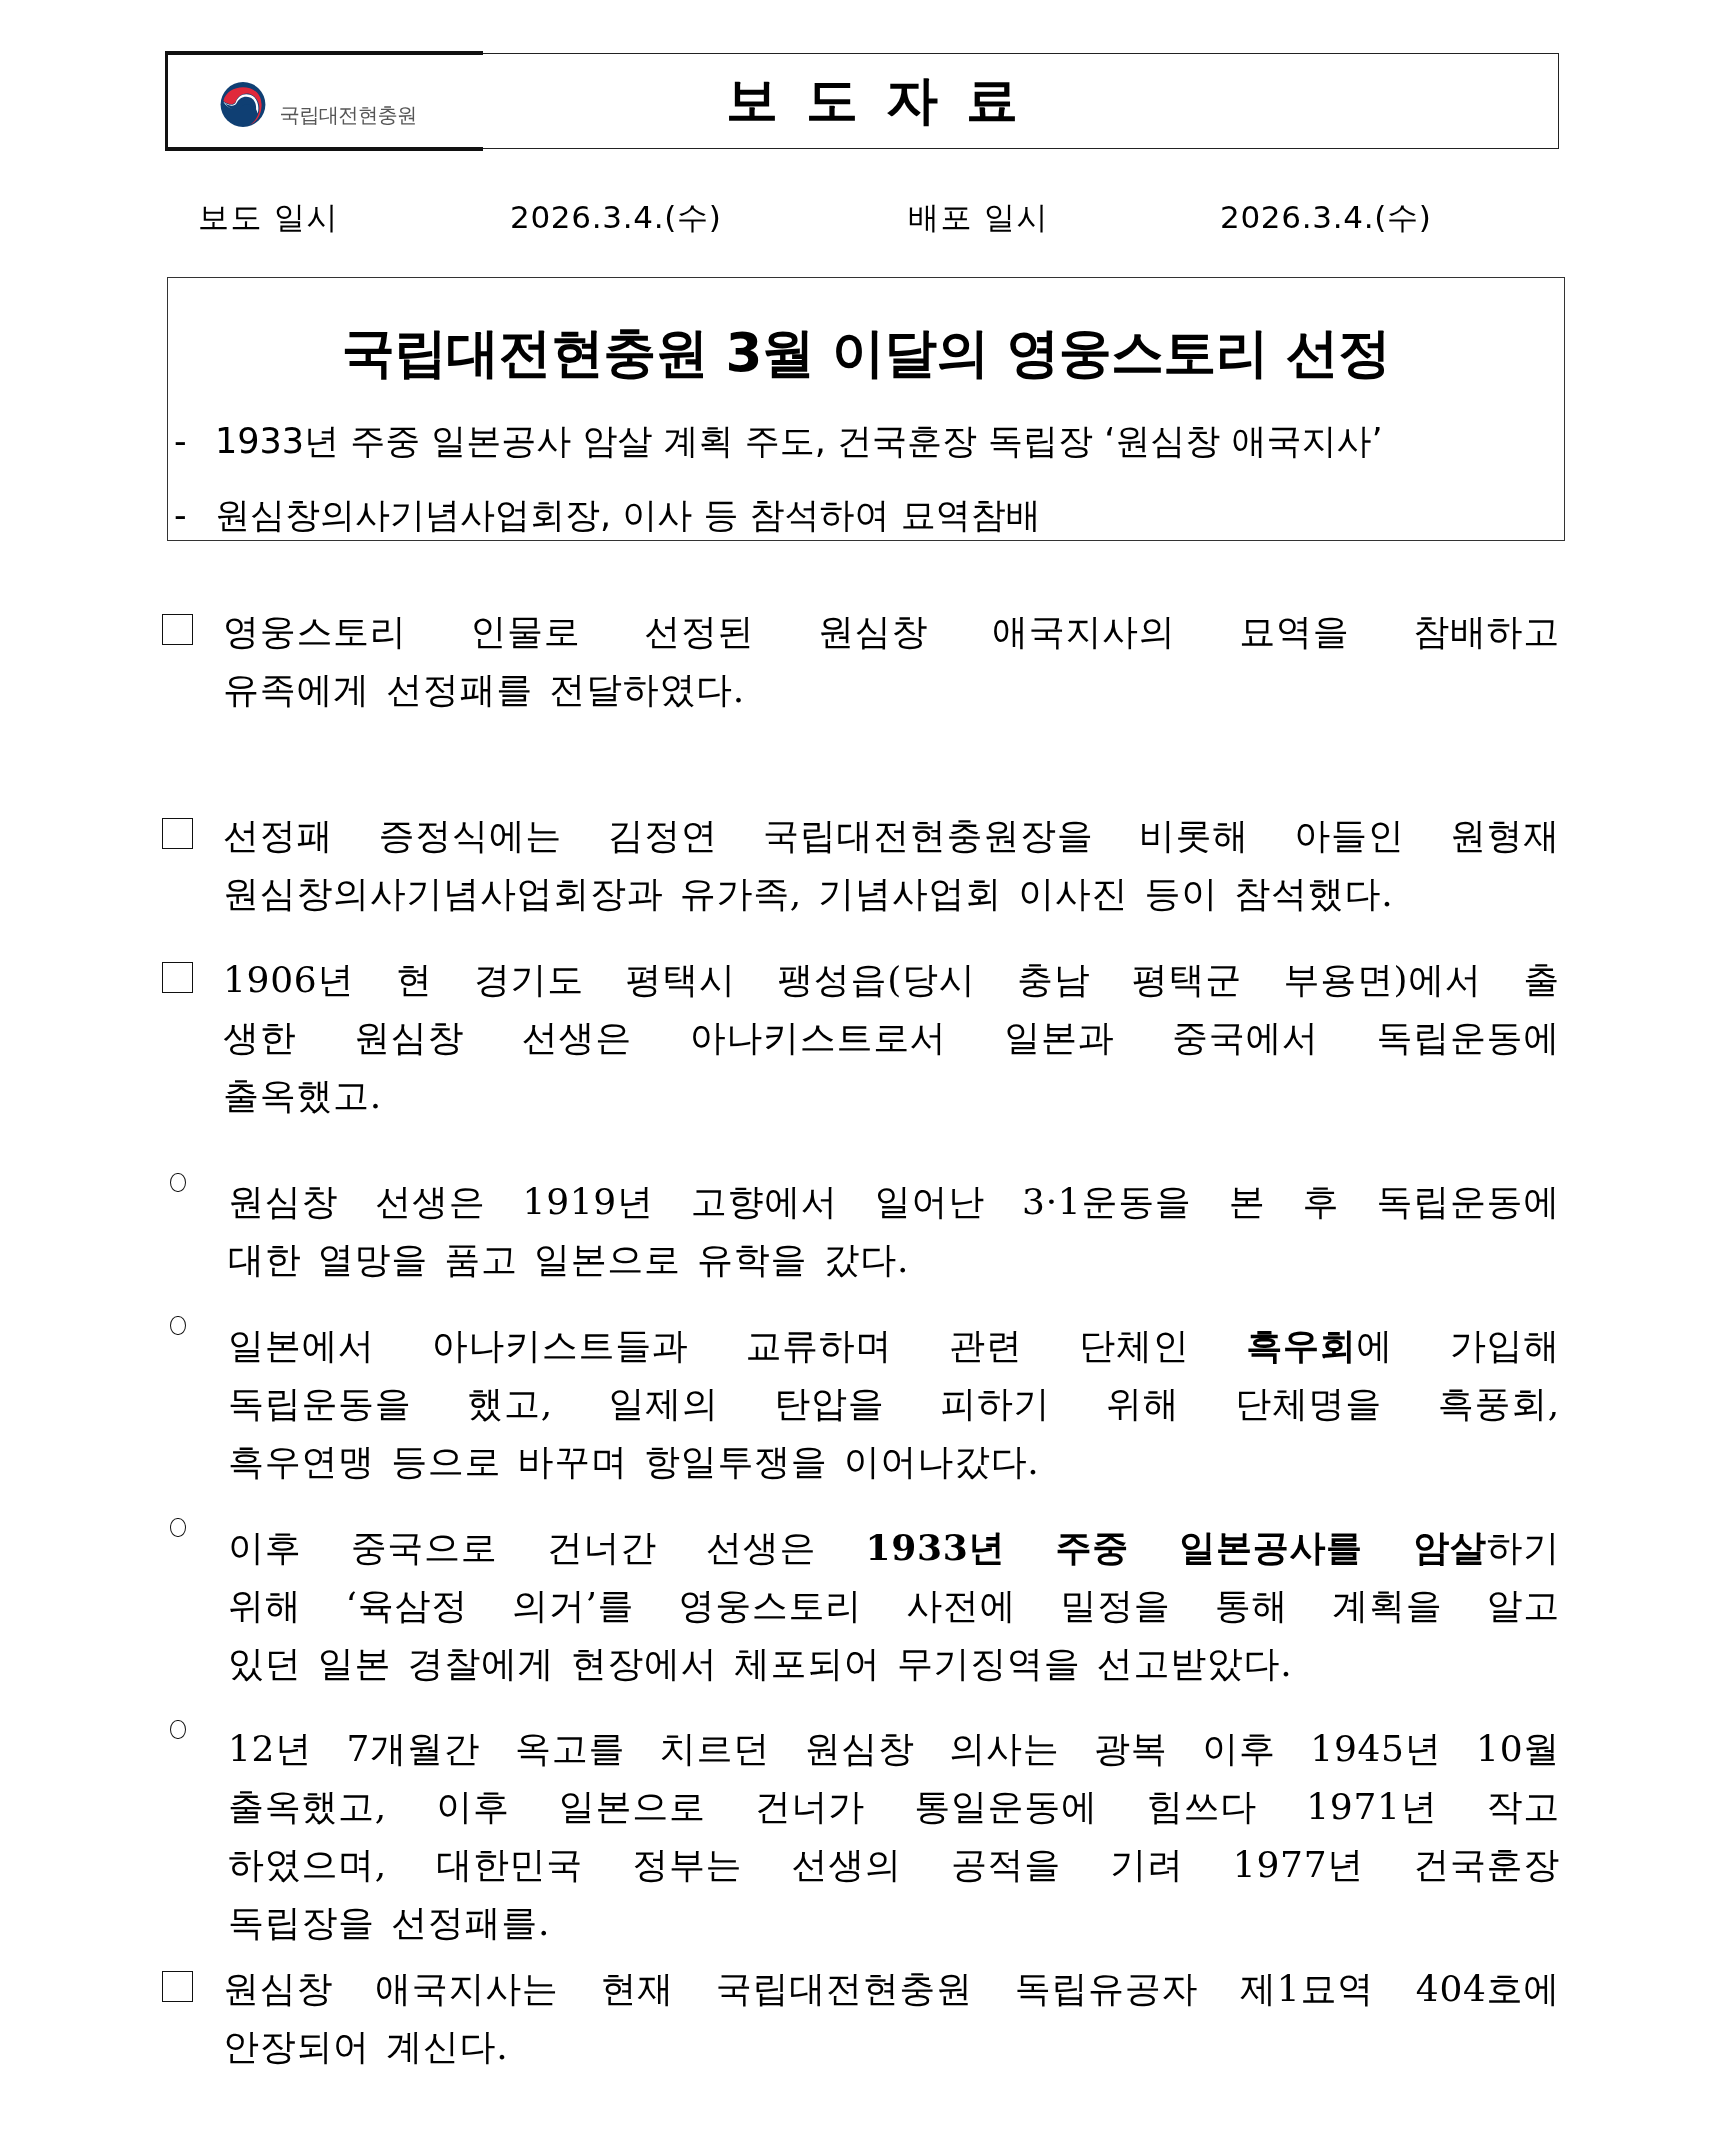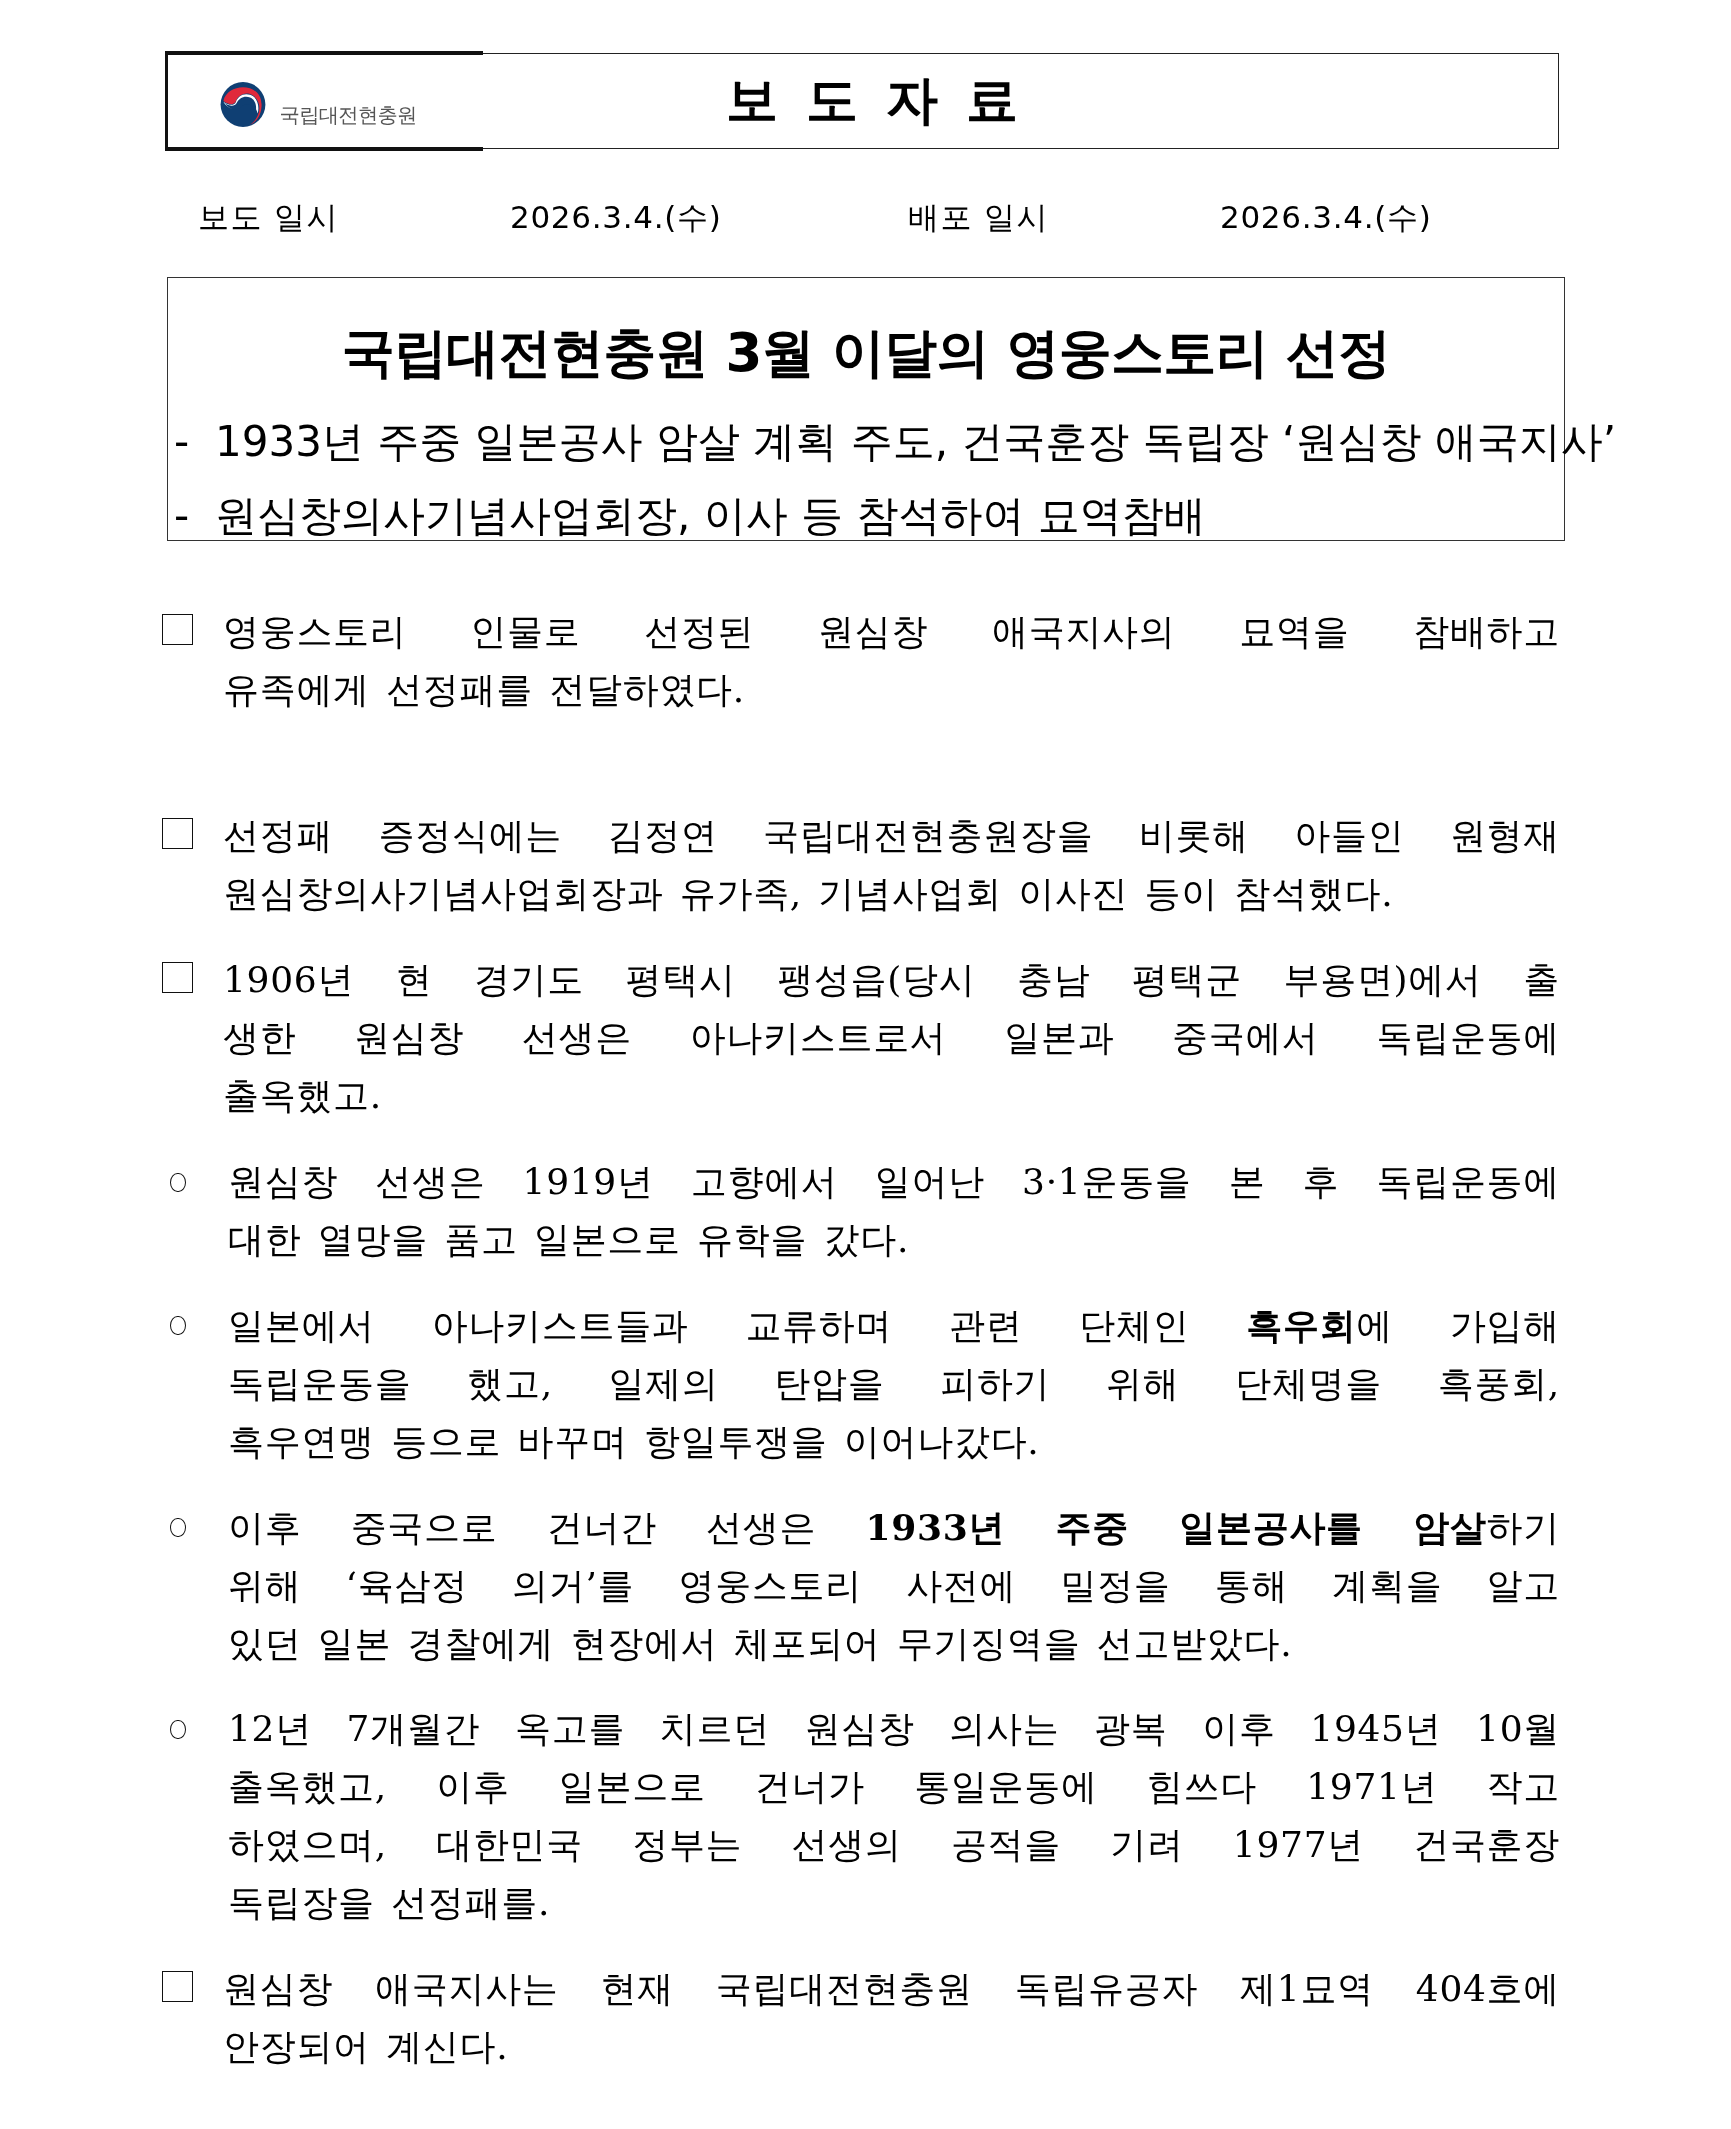--- a/index.html
+++ b/index.html
@@ -49,21 +49,21 @@
     }
     .main-title {
       left: 167px; top: 319px; width: 1398px; text-align: center;
       font-family: "DejaVu Sans", "Liberation Sans", sans-serif;
       font-weight: bold; font-size: 53px; line-height: 67px; white-space: nowrap;
       letter-spacing: -0.7px;
     }
     .subtitle {
       left: 174px; width: 1388px;
       font-family: "DejaVu Sans", "Liberation Sans", sans-serif;
-      font-size: 42px; line-height: 45px; white-space: nowrap;
+      font-size: 35px; line-height: 45px; white-space: nowrap;
     }
     .subtitle .dash { display: inline-block; width: 41px; }
     .subtitle-1 { top: 419px; }
     .subtitle-2 { top: 493px; }
 
     
     .para {
       left: 162px; width: 1402px;
     }
     .bullet-box {
@@ -73,21 +73,21 @@
     .bullet-circle {
       position: absolute; left: 8.4px; width: 15.4px; height: 19.6px;
       border: 1.8px solid #111; border-radius: 50%; box-sizing: border-box;
     }
     .para-text {
       position: absolute; left: 61px; width: 1337px;
       font-size: 36px; line-height: 58px;
       text-align: justify; text-align-last: left;
       letter-spacing: 0.7px; word-spacing: 4.2px;
     }
-    .para.sub .para-text { left: 66px; width: 1332px; }
+    .para.sub .para-text { left: 66px; width: 1332px; margin-top: 20px; }
     .para-text b { font-weight: bold; }
     .line { display: block; text-align: justify; text-align-last: justify; white-space: nowrap; }
     .line.last { text-align-last: left; }
   </style>
 </head>
 <body>
 
 <div class="abs header-box"></div>
 <div class="abs header-thick-top"></div>
 <div class="abs header-thick-bot"></div>

